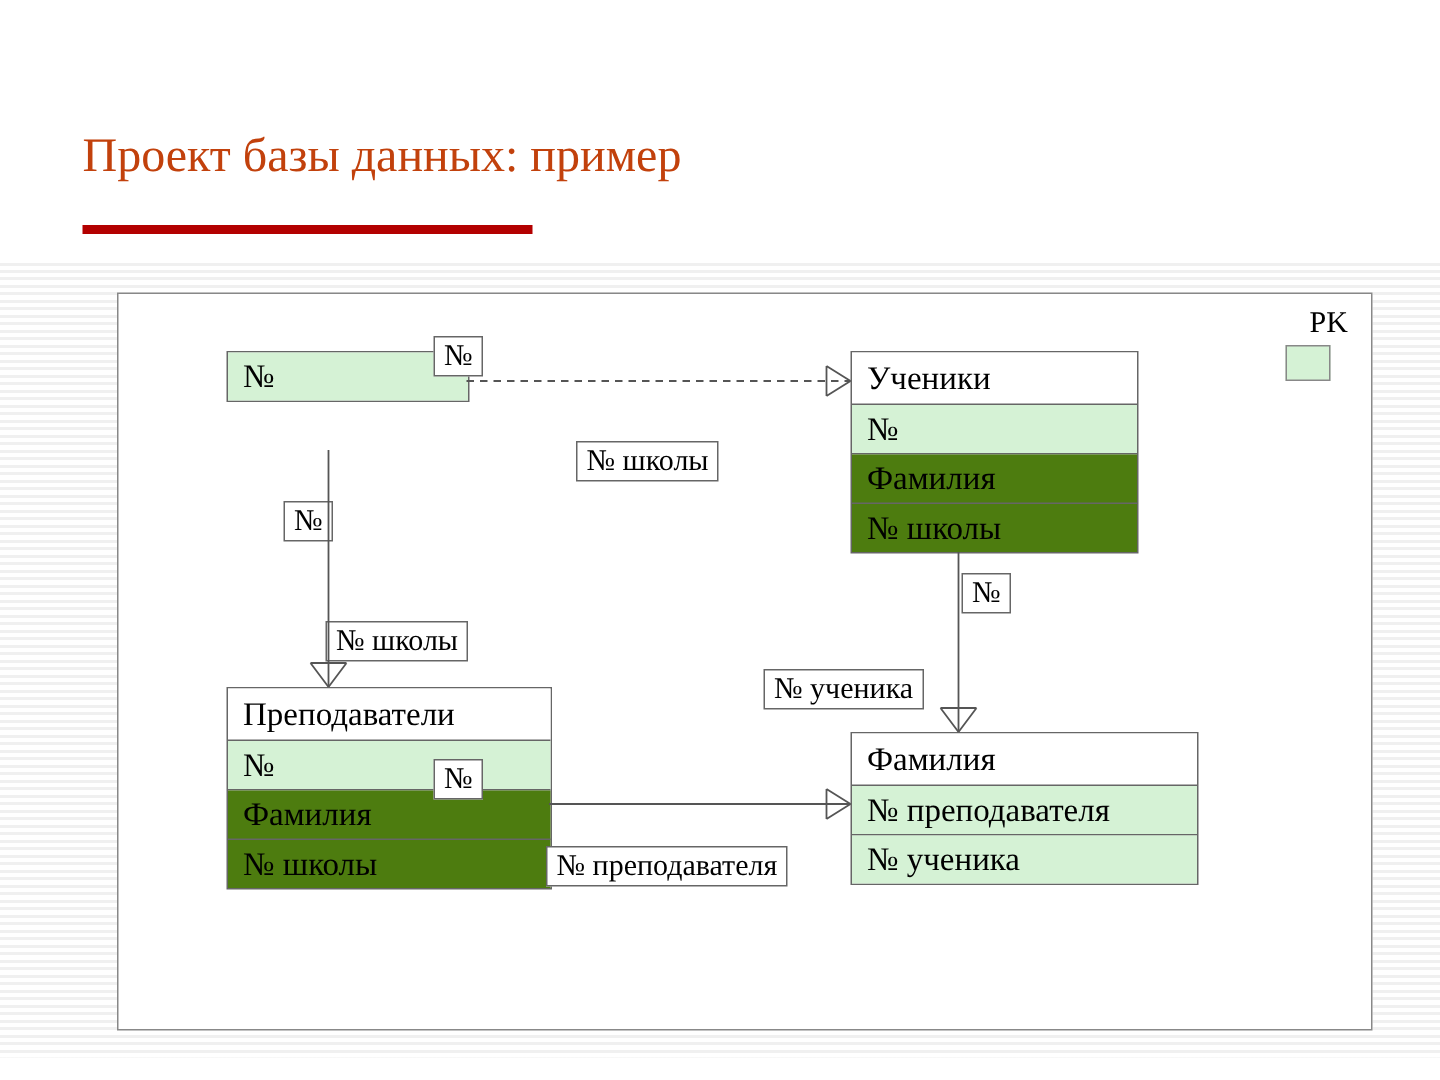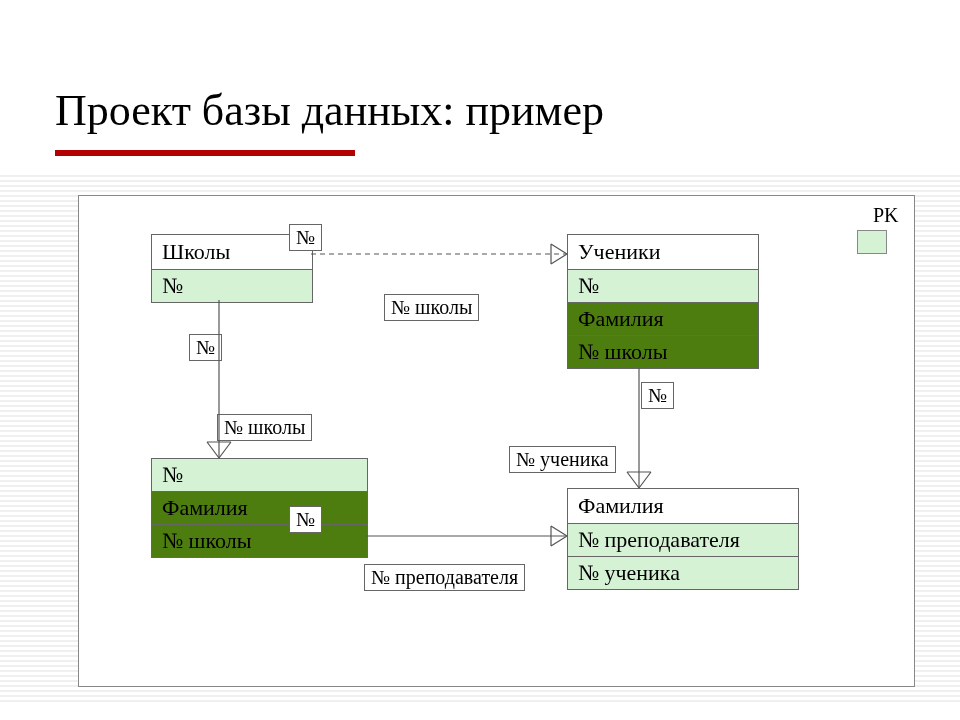--- a/index.html
+++ b/index.html
@@ -1,19 +1,19 @@
 <!DOCTYPE html>
 <html><head>
 <meta charset="utf-8">
 <style>
   html,body{margin:0;padding:0;width:960px;height:720px;background:#fff;font-family:"Times New Roman",serif;}
   .bgstripes{position:absolute;top:175px;left:0;width:960px;height:530px;
     background:repeating-linear-gradient(to bottom,#f0f0f0 0,#f0f0f0 2px,#fff 2px,#fff 5px);}
   .page{position:relative;width:960px;height:720px;}
-  .title{position:absolute;left:55px;top:85px;font-size:44px;color:#000000;font-weight:400;}
+  .title{position:absolute;left:55px;top:85px;font-size:32px;color:#c2410c;font-weight:400;}
   .redbar{position:absolute;left:55px;top:150px;width:300px;height:6px;background:#b30000;}
   .canvas{position:absolute;left:78px;top:195px;width:835px;height:490px;background:#fff;border:1px solid #888;}
   .pklabel{position:absolute;font-size:20px;margin-left:16px;}
   .pkswatch{position:absolute;width:28px;height:22px;background:#d5f2d5;border:1px solid #888;}
   .table{position:absolute;border:1px solid #666;background:#fff;}
   .th{padding:4px 10px;font-size:22px;border-bottom:1px solid #666;background:#fff;}
   .row{padding:3px 10px;font-size:22px;border-bottom:1px solid #666;}
   .row:last-child{border-bottom:none;}
   .pk{background:#d5f2d5;}
   .fk{background:#4d7c0f;}
@@ -27,32 +27,32 @@
   <div class="bgstripes"></div>
   <div class="title">Проект базы данных: пример</div>
   <div class="redbar"></div>
 
   <div class="canvas">
 
     <div class="pklabel" style="left:778px;top:8px">PK</div>
     <div class="pkswatch" style="left:778px;top:34px"></div>
 
     <div class="table" style="left:72px;top:38px;width:160px">
-      <div class="th">Школы</div>
       <div class="row pk">№</div>
     </div>
 
     <div class="table" style="left:488px;top:38px;width:190px">
       <div class="th">Ученики</div>
       <div class="row pk">№</div>
       <div class="row fk">Фамилия</div>
       <div class="row fk">№ школы</div>
     </div>
 
     <div class="table" style="left:72px;top:262px;width:215px">
+      <div class="th">Преподаватели</div>
       <div class="row pk">№</div>
       <div class="row fk">Фамилия</div>
       <div class="row fk">№ школы</div>
     </div>
 
     <div class="table" style="left:488px;top:292px;width:230px">
       <div class="th">Фамилия</div>
       <div class="row pk">№ преподавателя</div>
       <div class="row pk">№ ученика</div>
     </div>

